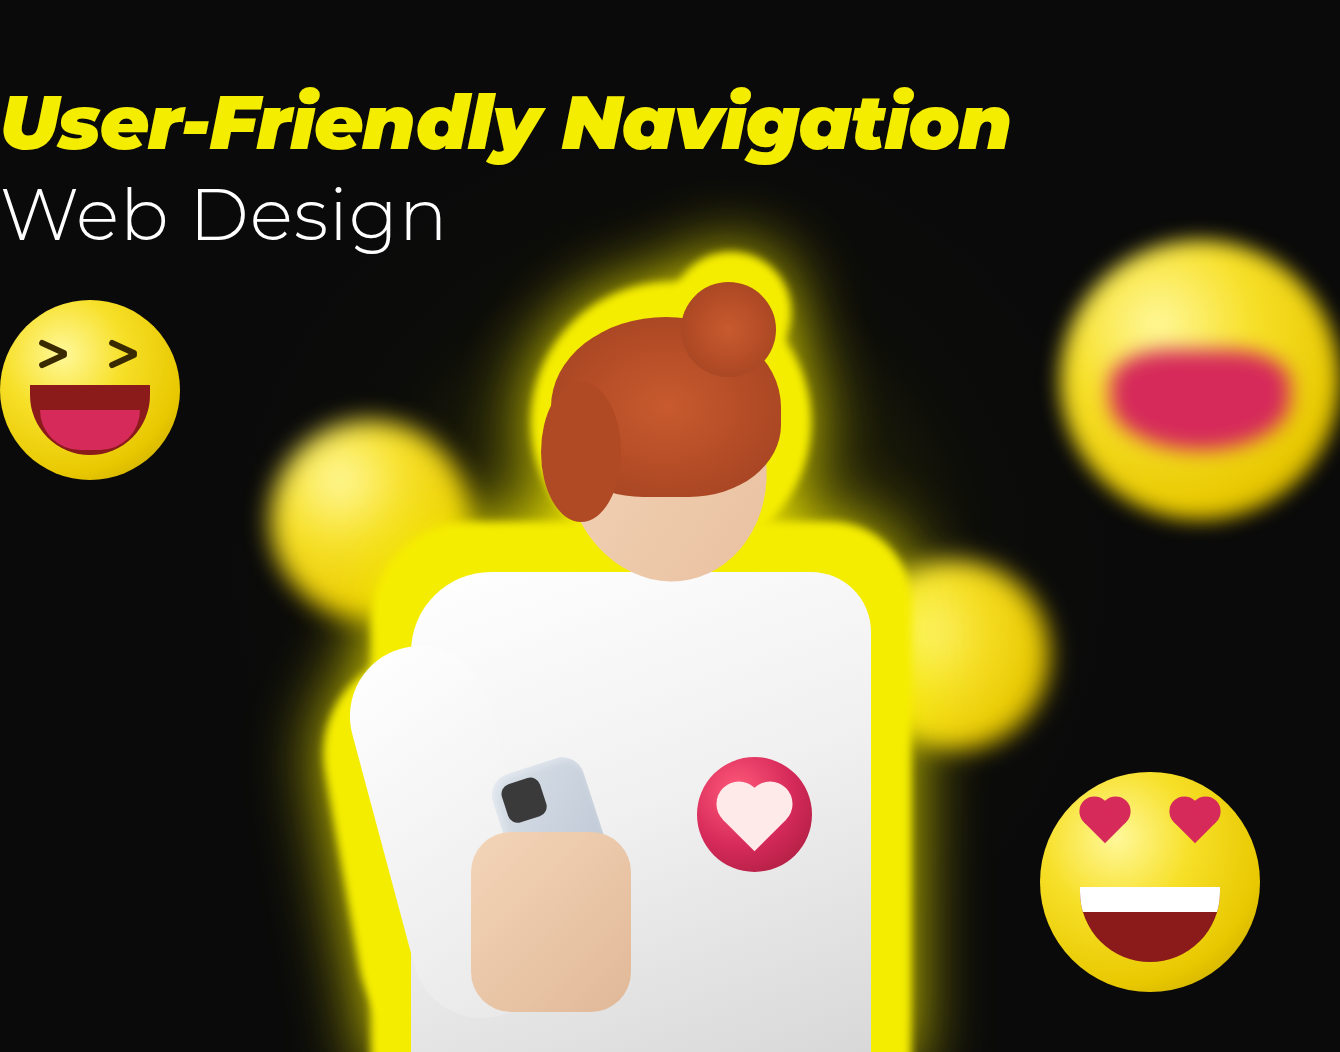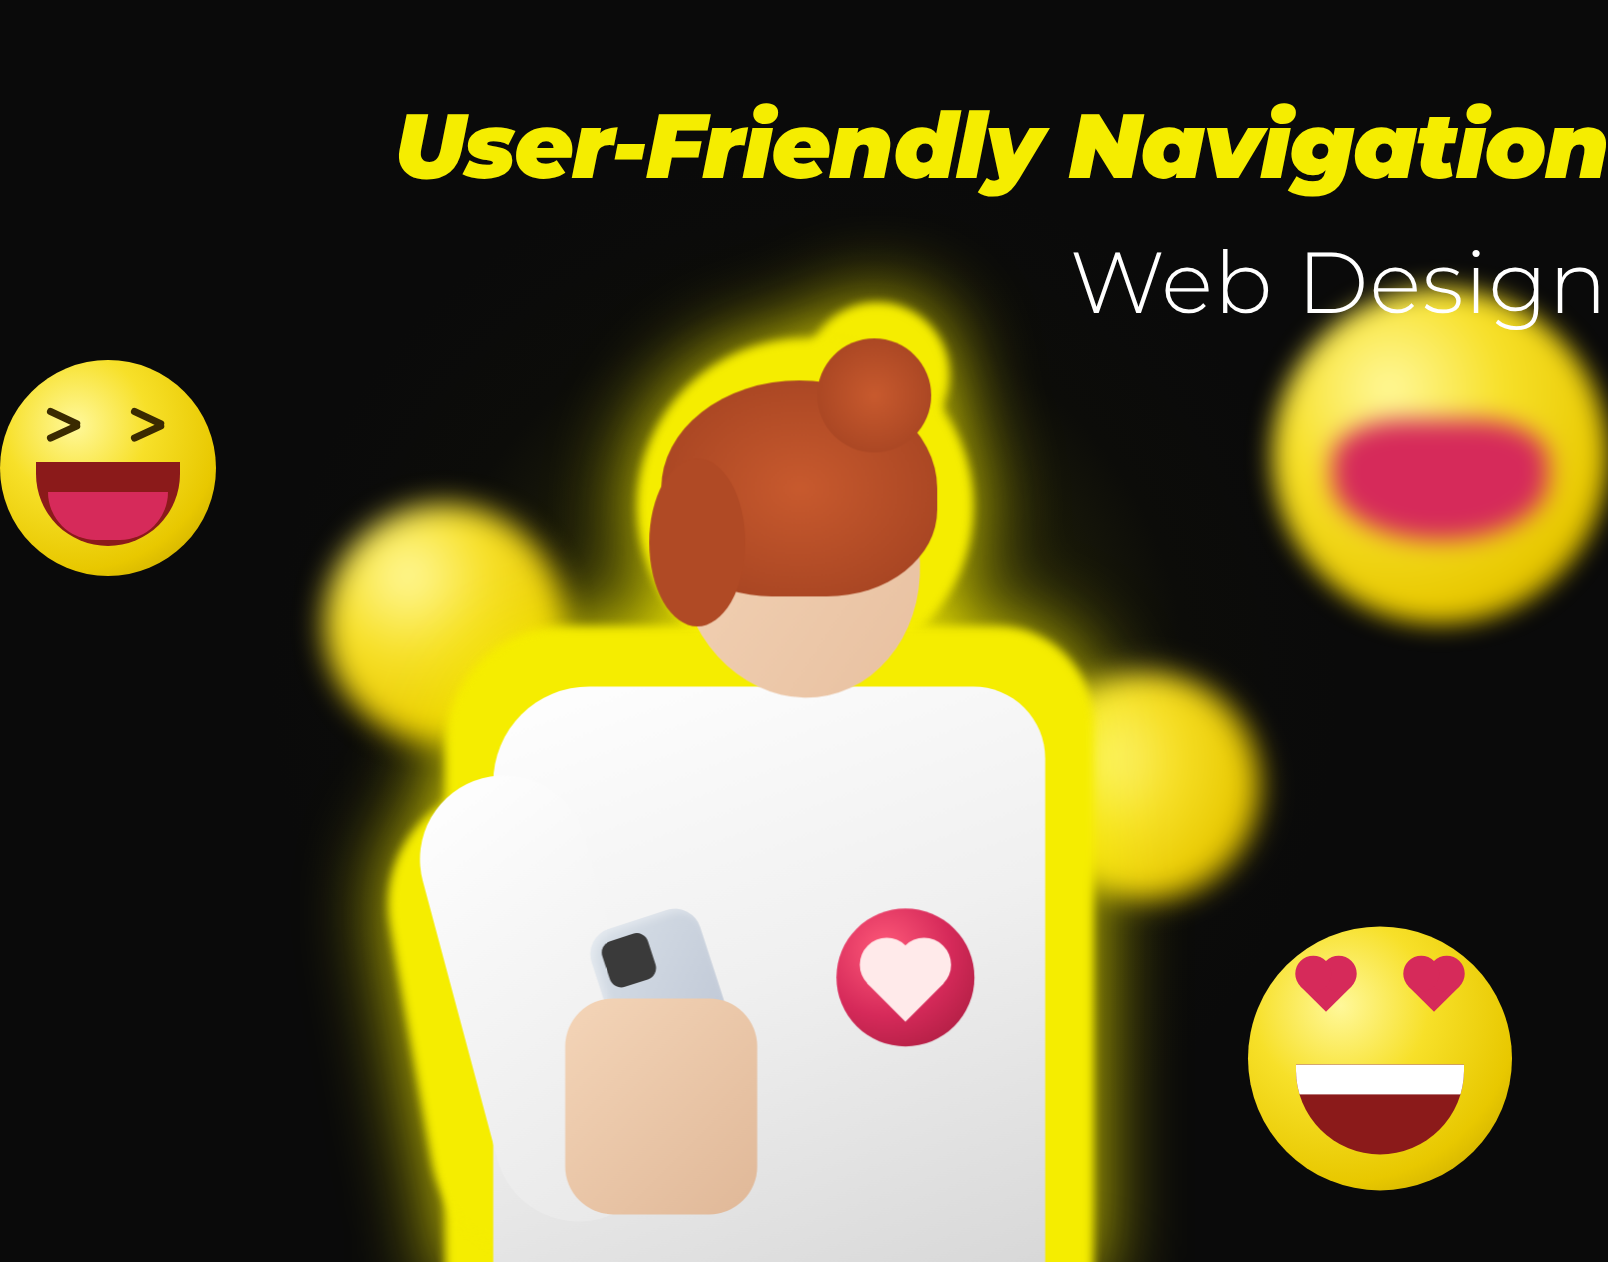--- a/index.html
+++ b/index.html
@@ -26,40 +26,39 @@
       height: 900px;
       background: radial-gradient(circle, rgba(200, 200, 0, 0.45) 0%, rgba(120, 120, 0, 0.25) 25%, rgba(30, 30, 0, 0.1) 50%, transparent 70%);
       pointer-events: none;
     }
     
     .heading {
       position: absolute;
       top: 80px;
       left: 0;
       width: 100%;
-      text-align: right;
+      text-align: left;
       z-index: 10;
     }
     
     .title {
       font-size: 76px;
       font-weight: 900;
       font-style: italic;
       color: #f5ed00;
       letter-spacing: -1px;
       line-height: 1.1;
     }
     
     .subtitle {
       font-size: 72px;
       font-weight: 300;
       color: #ffffff;
-      margin-top: 28px;
+      margin-top: 6px;
       letter-spacing: 1px;
-      padding-left: 20px;
     }
     
     
     .emoji {
       position: absolute;
       border-radius: 50%;
       display: flex;
       align-items: center;
       justify-content: center;
     }

